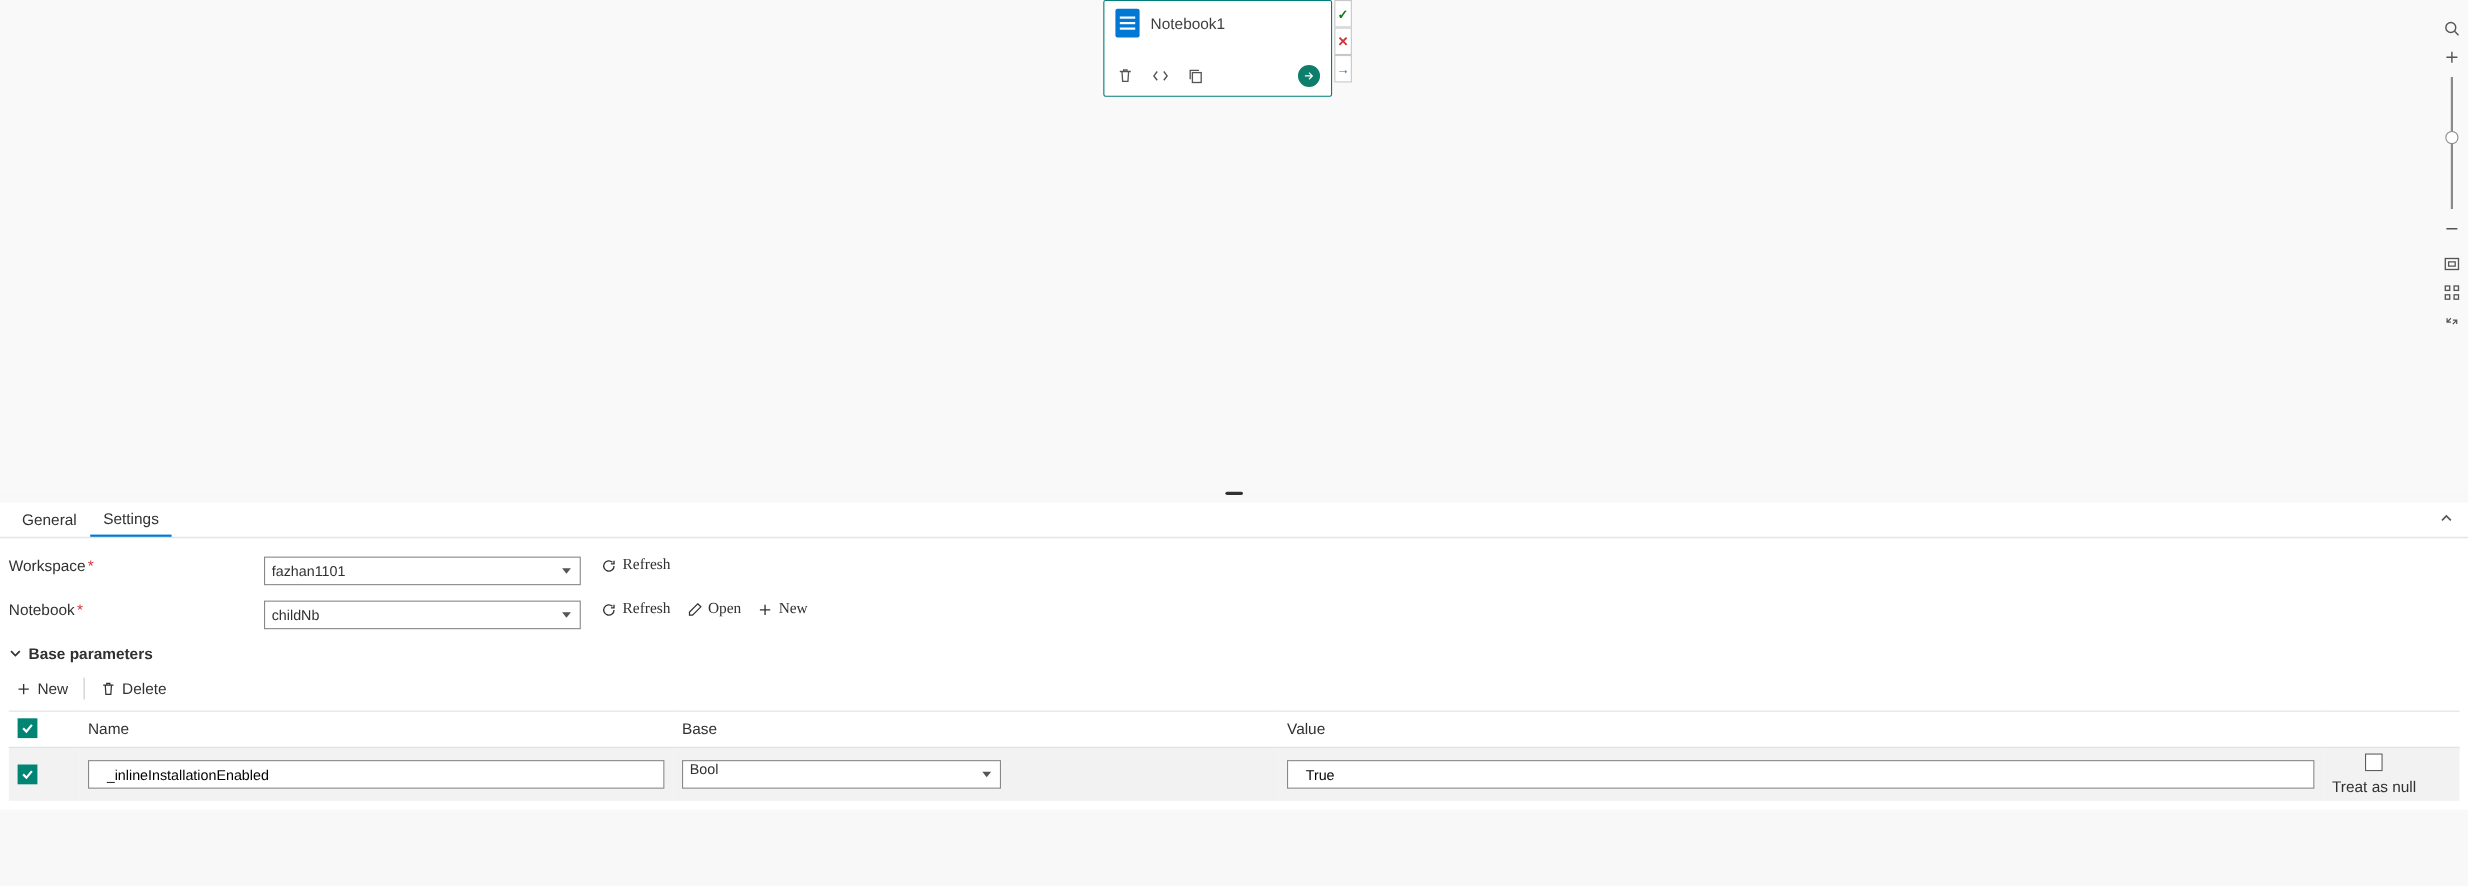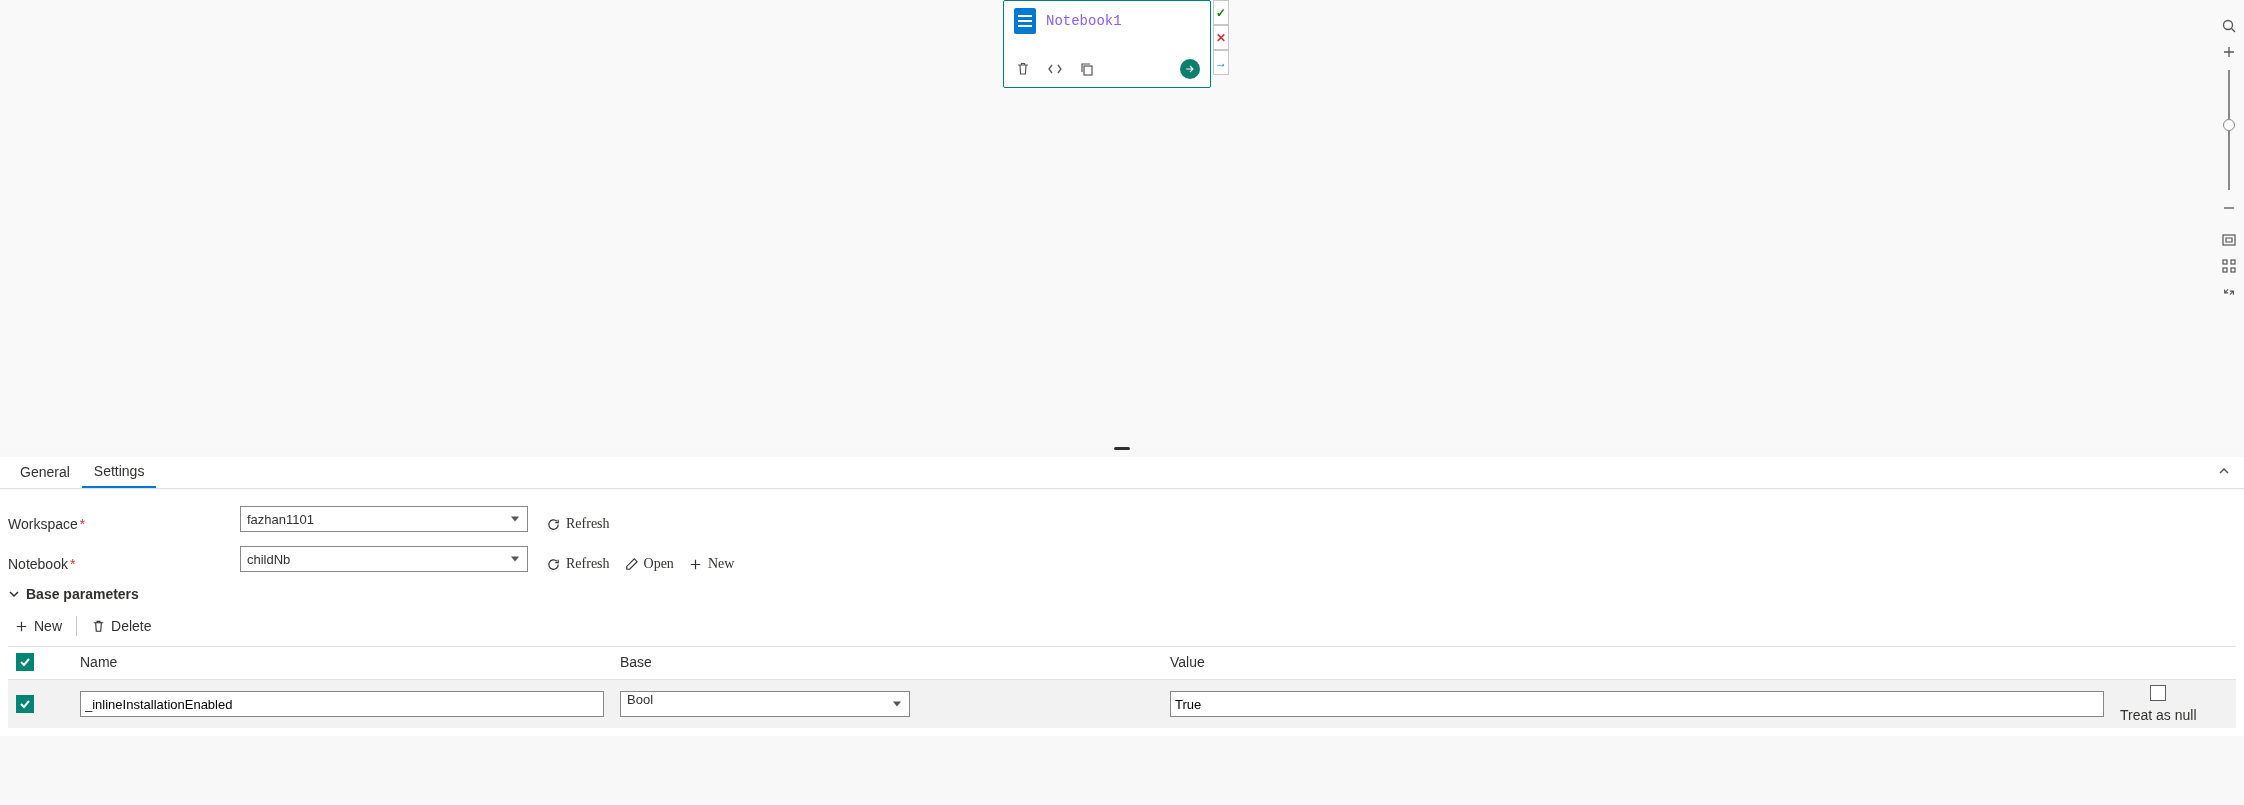--- a/index.html
+++ b/index.html
@@ -47,21 +47,21 @@
       position: relative;
       flex-shrink: 0;
     }
     .nb-icon::before {
       content: '';
       position: absolute;
       left: 4px; right: 4px; top: 7px;
       height: 2px; background: #fff;
       box-shadow: 0 5px 0 #fff, 0 10px 0 #fff;
     }
-    .node-title { font-size: 14px; color: #8b5cf6; font-family: Liberation Mono, monospace; }
+    .node-title { font-size: 14px; color: #404040; }
     .node-toolbar {
       display: flex;
       align-items: center;
       padding: 4px 10px 8px;
       gap: 14px;
       margin-top: auto;
     }
     .node-toolbar .spacer { flex: 1; }
     .tb-icon {
       width: 18px; height: 18px;
@@ -175,21 +175,21 @@
     
     .settings {
       position: absolute;
       left: 0; right: 0;
       top: 490px;
       background: #fff;
       padding: 16px 8px 8px;
     }
     .form-row {
       display: flex;
-      align-items: flex-end;
+      align-items: flex-start;
       margin-bottom: 14px;
     }
     .form-label {
       width: 232px;
       font-size: 14px;
     }
     .req { color: #d13438; margin-left: 2px; }
     .dropdown {
       width: 288px;
       height: 26px;
@@ -260,21 +260,21 @@
       background:#008575;
       display:inline-flex; align-items:center; justify-content:center;
       cursor:pointer;
       color:#fff;
     }
     .text-input {
       width: 100%;
       height: 26px;
       border: 1px solid #8a8886;
       background: #fff;
-      padding: 0 4px;
+      padding: 0 16px;
       font-size: 13px;
       font-family: inherit;
     }
     .type-select {
       width: 290px;
       height: 26px;
       border: 1px solid #8a8886;
       background: #fff;
       padding: 0 6px;
       font-size: 13px;

